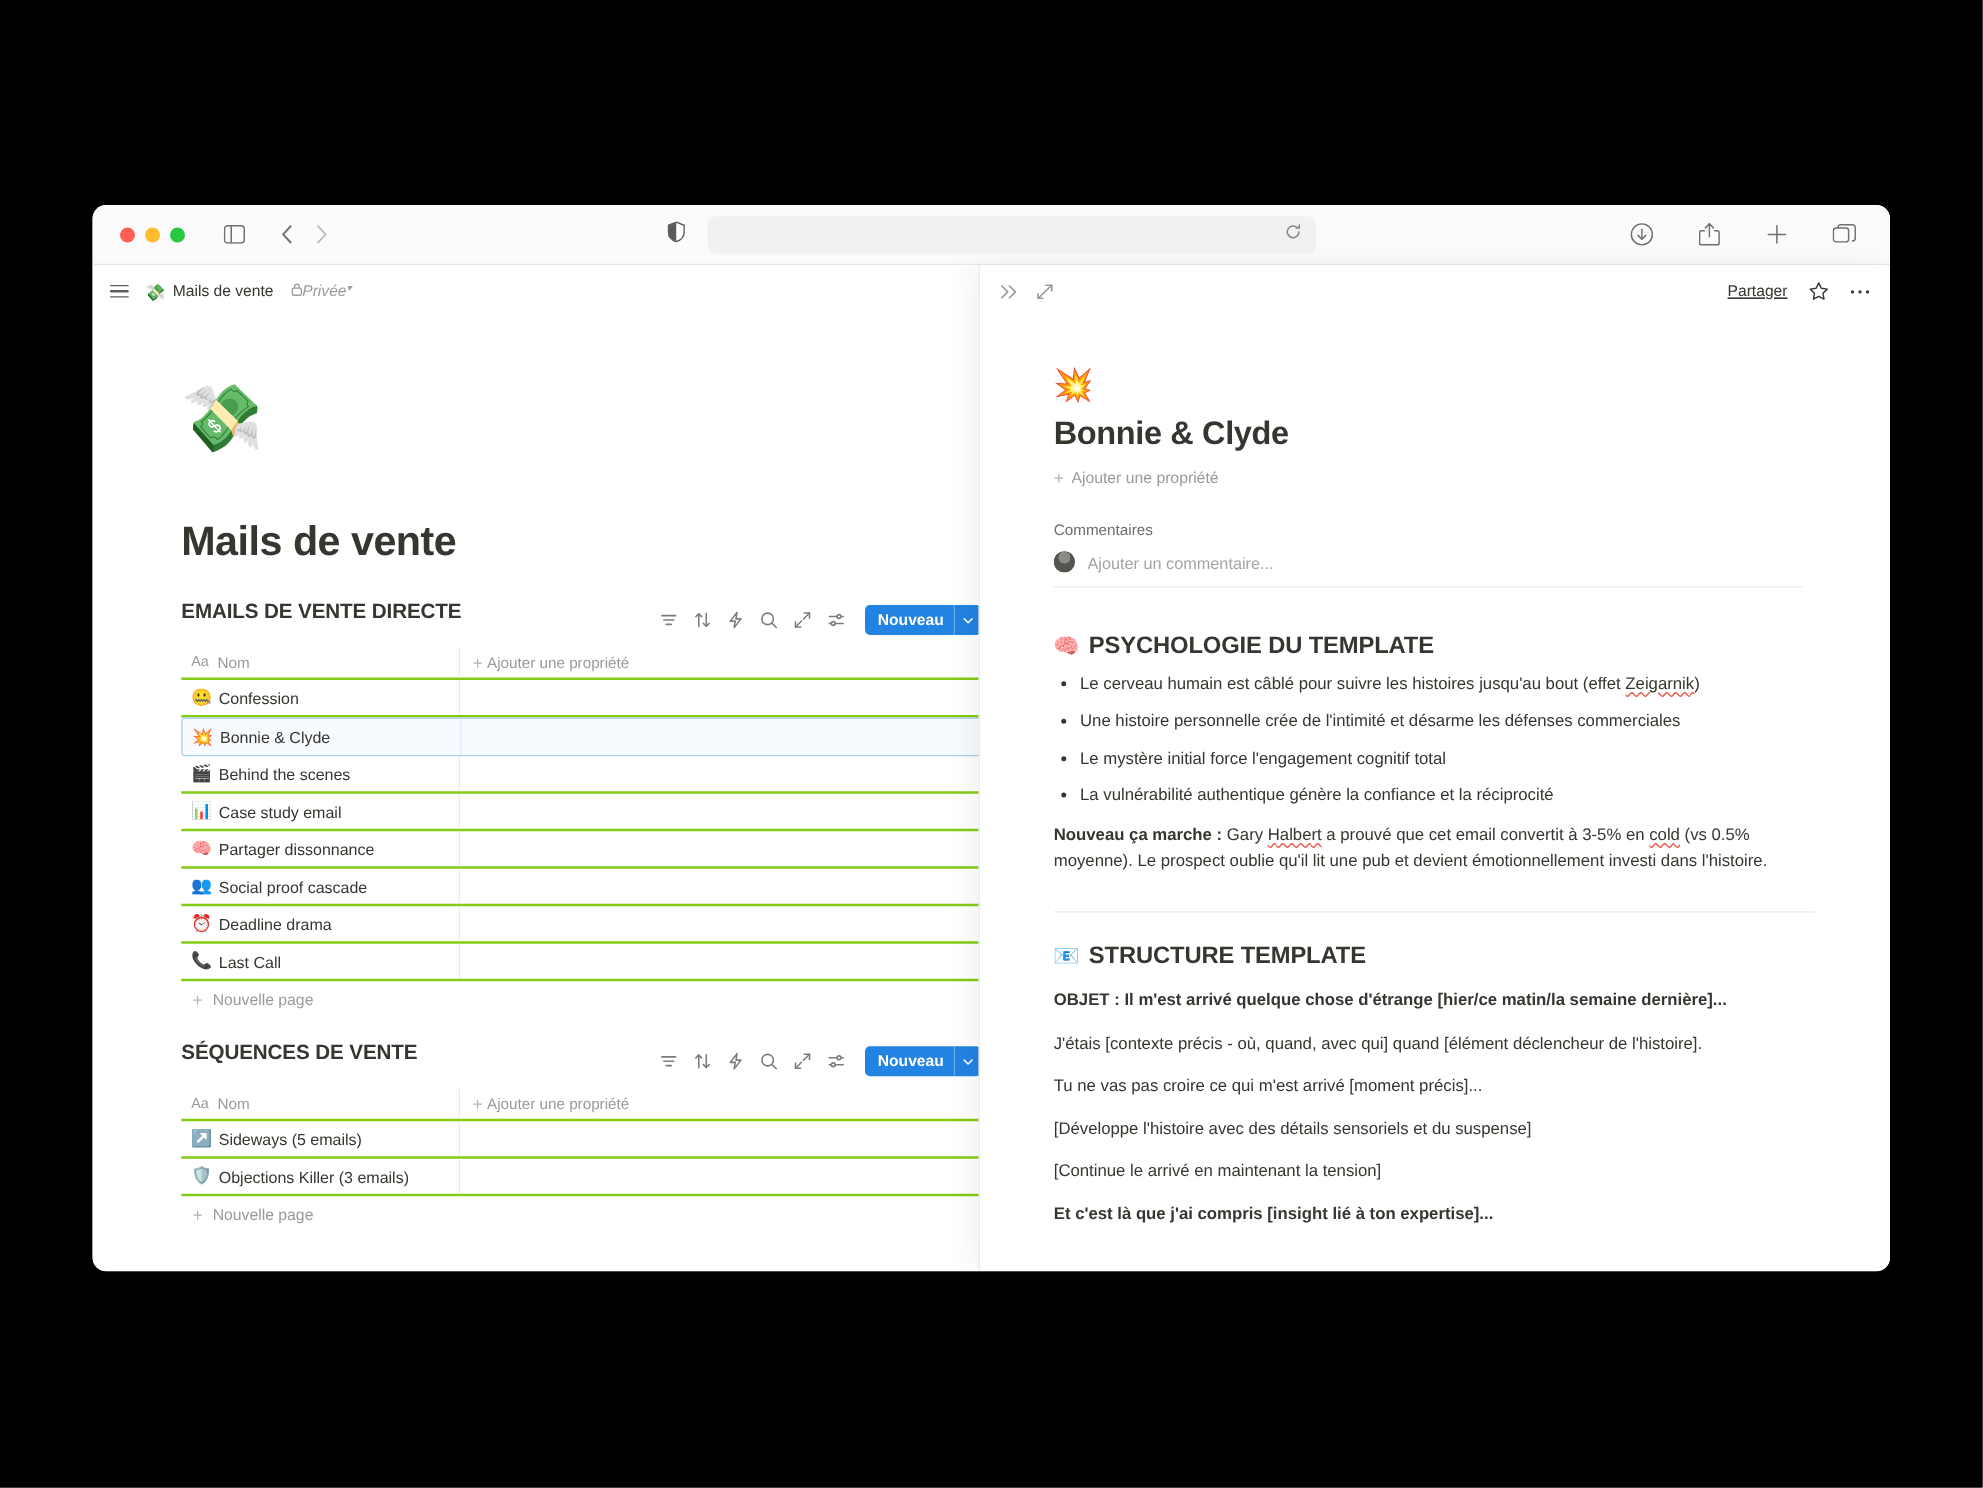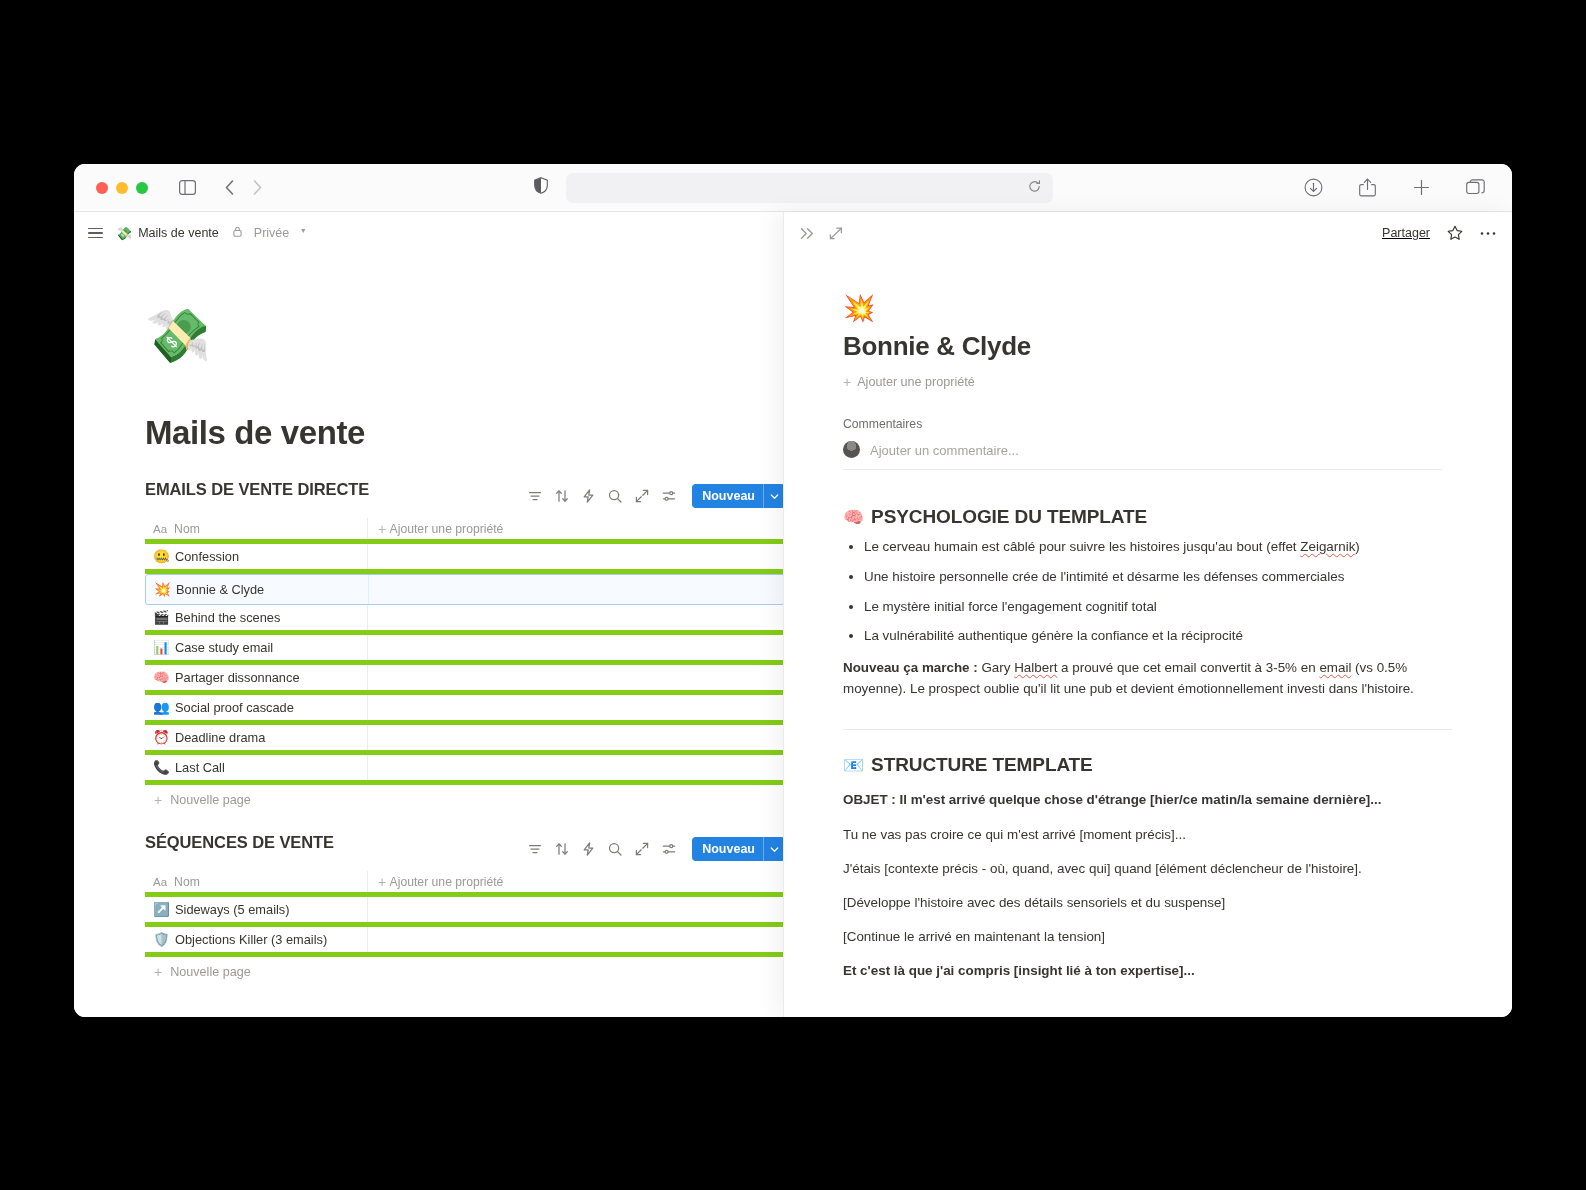--- a/index.html
+++ b/index.html
@@ -83,23 +83,23 @@
     font-size: 12.5px;
   }
   .hamburger { display:flex; flex-direction:column; gap:3px; width: 15px; margin-right: 13px; }
   .hamburger i { display:block; height: 1.5px; background: #5f5e5b; border-radius: 1px; }
   .crumb {
     display: flex; align-items: center; gap: 6px;
     color: #37352f; font-size: 12.5px; font-weight: 500;
   }
   .crumb-emoji { font-size: 13px; line-height: 1; }
   .privacy {
-    display: flex; align-items: flex-start; gap: 12px;
+    display: flex; align-items: flex-start; gap: 0;
     margin-left: 14px;
-    color: #9b9a97; font-size: 12.5px;
+    color: #9b9a97; font-size: 12.5px; font-style: italic;
   }
   .chev-sm { font-size: 8px; color:#9b9a97; }
 
   
   .split { position: relative; height: 763px; }
 
   
   .page-left {
     position: absolute;
     left: 0; top: 0;
@@ -140,21 +140,21 @@
     margin-left: 3px;
     overflow: hidden;
   }
   .new-btn .lbl { padding: 0 8px 0 10px; }
   .new-btn .sep { width: 1px; height: 24px; background: rgba(255,255,255,0.32); }
   .new-btn .cv { padding: 0 6px; display:flex; align-items:center; }
 
   .db-table { width: 640px; margin-top: 6px; }
   .db-row {
     display: flex;
-    border-bottom: 5px solid #84cc16;
+    border-bottom: 2px solid #84cc16;
     height: 30px;
     align-items: center;
   }
   .db-row.head { height: 26px; }
   .cell-name {
     width: 223px; height: 100%;
     display: flex; align-items: center; gap: 7px;
     padding-left: 8px;
     border-right: 1px solid #ececeb;
     font-size: 12.8px; color: #37352f;
@@ -659,34 +659,34 @@
             <span class="e">🧠</span>
             <span>PSYCHOLOGIE DU TEMPLATE</span>
           </div>
           <ul class="bul">
             <li>Le cerveau humain est câblé pour suivre les histoires jusqu'au bout (effet <span class="sq">Zeigarnik</span>)</li>
             <li>Une histoire personnelle crée de l'intimité et désarme les défenses commerciales</li>
             <li>Le mystère initial force l'engagement cognitif total</li>
             <li>La vulnérabilité authentique génère la confiance et la réciprocité</li>
           </ul>
           <div class="p">
-            <b>Nouveau ça marche :</b> Gary <span class="sq">Halbert</span> a prouvé que cet email convertit à 3-5% en <span class="sq">email</span> (vs 0.5% moyenne). Le prospect oublie qu'il lit une pub et devient émotionnellement investi dans l'histoire.
+            <b>Nouveau ça marche :</b> Gary <span class="sq">Halbert</span> a prouvé que cet email convertit à 3-5% en <span class="sq">cold</span> (vs 0.5% moyenne). Le prospect oublie qu'il lit une pub et devient émotionnellement investi dans l'histoire.
           </div>
         </div>
 
         <div class="sp"></div>
 
         <div class="sec" style="margin-top:24px;">
           <div class="sec-h">
             <span class="e">📧</span>
             <span>STRUCTURE TEMPLATE</span>
           </div>
           <div class="tline bold">OBJET : Il m'est arrivé quelque chose d'étrange [hier/ce matin/la semaine dernière]...</div>
+          <div class="tline">J'étais [contexte précis - où, quand, avec qui] quand [élément déclencheur de l'histoire].</div>
           <div class="tline">Tu ne vas pas croire ce qui m'est arrivé [moment précis]...</div>
-          <div class="tline">J'étais [contexte précis - où, quand, avec qui] quand [élément déclencheur de l'histoire].</div>
           <div class="tline">[Développe l'histoire avec des détails sensoriels et du suspense]</div>
           <div class="tline">[Continue le arrivé en maintenant la tension]</div>
           <div class="tline bold">Et c'est là que j'ai compris [insight lié à ton expertise]...</div>
 
         </div>
       </div>
     </div>
 
   </div>
 </div>

